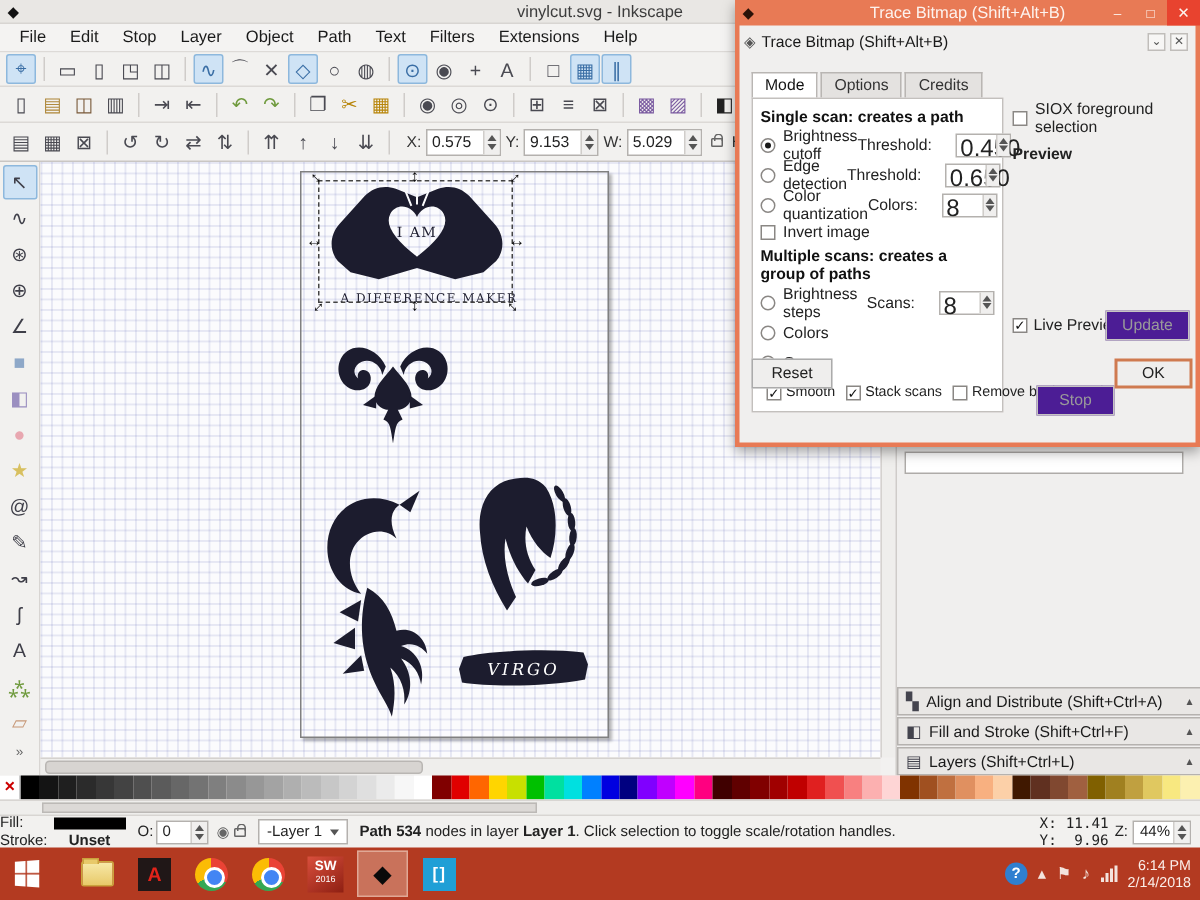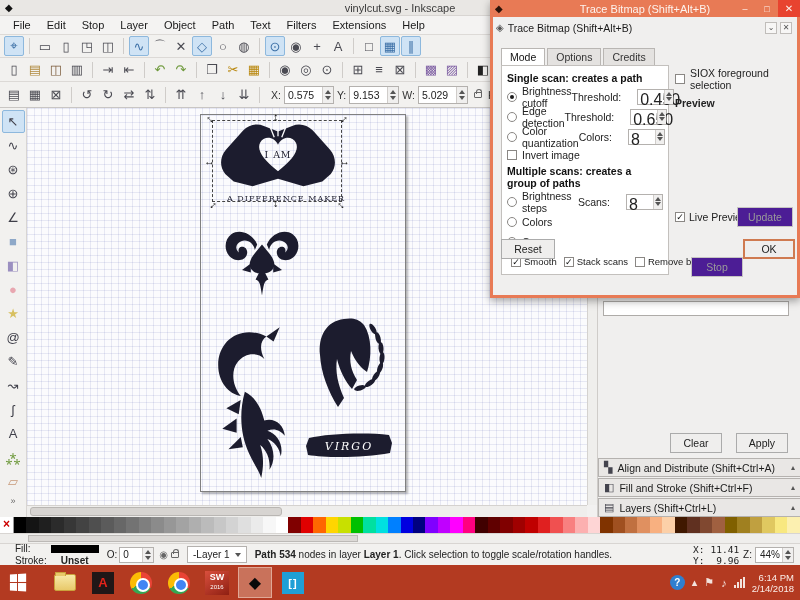--- a/index.html
+++ b/index.html
@@ -118,21 +118,21 @@
 
   
   .palette-row { position:absolute; left:0; top:517px; width:800px; height:16px; background:#e6e4e2; display:flex; align-items:stretch; }
   .swatch { flex:1 1 auto; }
   .none-swatch { flex:0 0 14px; background:#fff; border-right:1px solid #999; color:#c00; font-size:12px; line-height:15px; text-align:center; font-weight:700; }
   .palette-scroll { position:absolute; left:0; top:533px; width:800px; height:10px; background:#efeeec; border-top:1px solid #d8d5d2; }
   .palette-scroll .thumb { position:absolute; left:28px; top:1px; width:330px; height:7px; background:#dcd9d6; border:1px solid #bcb9b6; }
 
   
   .statusbar { position:absolute; left:0; top:543px; width:800px; height:22px; background:#f2f1ef; border-top:1px solid #d8d5d2; display:flex; align-items:center; font-size:10px; color:#222; }
-  .fs-block { display:grid; grid-template-columns:auto auto; column-gap:4px; row-gap:1px; margin-left:15px; align-items:center; }
+  .fs-block { display:grid; grid-template-columns:auto auto; column-gap:4px; row-gap:1px; margin-left:0; align-items:center; }
   .fill-swatch { width:48px; height:8px; background:#000; }
   .stroke-val { font-weight:700; width:48px; text-align:center; }
   .opix { display:flex; align-items:center; gap:2px; margin-left:8px; }
   .obox { display:flex; height:16px; border:1px solid #b4b1ae; background:#fff; }
   .obox .val { width:22px; padding:1px 3px 0 3px; }
   .mini-ic { margin-left:5px; font-size:10px; color:#666; }
   .layerbox { display:flex; align-items:center; gap:5px; height:17px; border:1px solid #b4b1ae; background:#fff; padding:0 5px; margin-left:5px; font-size:10px; }
   .status-msg { margin-left:8px; white-space:nowrap; overflow:hidden; flex:1; }
   .coords { display:grid; grid-template-columns:auto auto; column-gap:6px; margin-right:4px; text-align:right; font-family:"DejaVu Sans Mono", monospace; font-size:9.5px; }
   .zoombox { display:flex; align-items:center; gap:3px; margin-right:6px; }
@@ -405,24 +405,20 @@
 
   <div class="vscroll">
       <div class="thumb"></div>
     </div>
   <div class="hscroll">
       <div class="thumb"></div>
     </div>
 
   <div class="dock">
     <div class="dock-input"></div>
-    <div class="dock-buttons">
-      <div class="btn">Clear</div>
-      <div class="btn">Apply</div>
-    </div>
     <div class="panel-stack">
         <div class="panelbar">
         <span class="picon">▚</span>
         <span>Align and Distribute (Shift+Ctrl+A)</span>
         <span class="collapse">▴</span>
       </div>
         <div class="panelbar">
         <span class="picon">◧</span>
         <span>Fill and Stroke (Shift+Ctrl+F)</span>
         <span class="collapse">▴</span>

